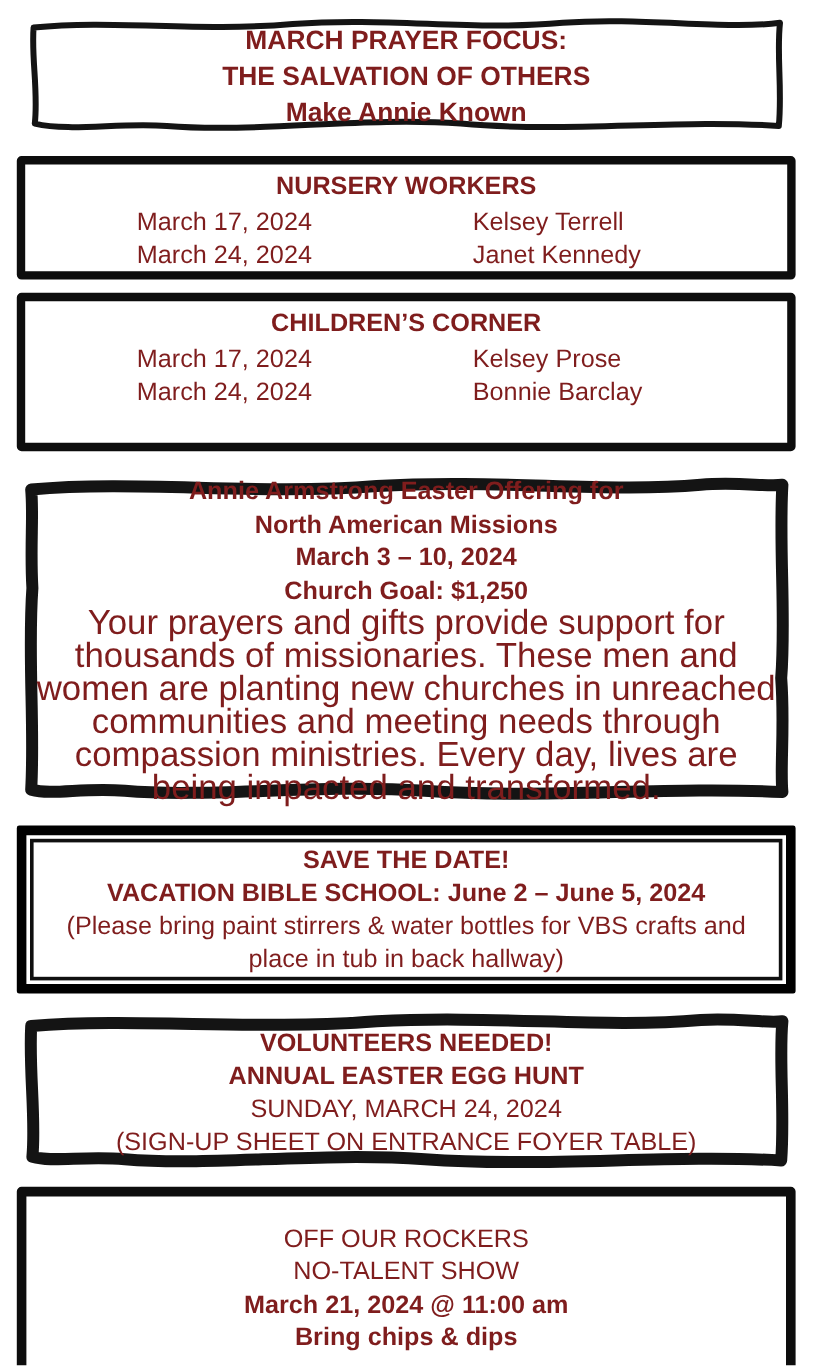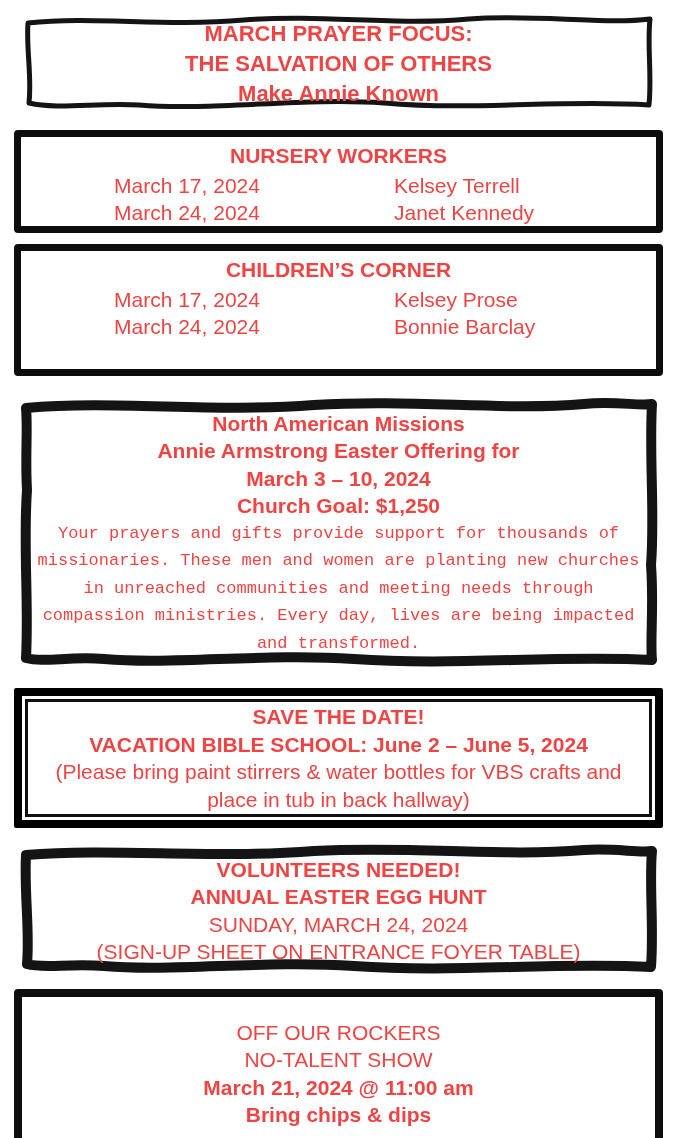--- a/index.html
+++ b/index.html
@@ -5,21 +5,21 @@
   html, body {
     margin: 0;
     padding: 0;
     background: #ffffff;
   }
   .page {
     position: relative;
     width: 678px;
     height: 1138px;
     background: #ffffff;
-    color: #ef4444;
+    color: #7f1d1d;
     font-family: "Liberation Sans", "DejaVu Sans", sans-serif;
     box-sizing: border-box;
     padding: 10px 15px 0 14px;
     overflow: hidden;
   }
   .box {
     position: relative;
     box-sizing: border-box;
     width: 649px;
   }
@@ -84,25 +84,24 @@
   .roster-row {
     display: flex;
     text-align: left;
     font-size: 21px;
     line-height: 27px;
   }
   .roster-date { width: 280px; }
   .roster-name { flex: 1; }
 
   .offering-body {
-    font-size: 17px;
+    font-size: 29px;
     line-height: 27.5px;
     font-weight: 400;
     padding: 0 2px;
-    font-family: Liberation Mono, monospace;
   }
 </style>
 </head>
 <body>
 
 <div class="page">
 
   <section class="box box1">
     <svg class="frame" viewBox="0 0 649 108" preserveAspectRatio="none">
       <path d="M 14 13 C 80 6, 150 17, 230 10 C 310 4, 380 16, 455 9 C 520 4, 590 15, 636 9
@@ -145,22 +144,22 @@
   </section>
 
   <section class="box box4">
     <svg class="frame" viewBox="0 0 649 277" preserveAspectRatio="none">
       <path d="M 12 13 C 100 5, 200 18, 300 10 C 400 4, 490 16, 570 9 C 600 6, 625 11, 638 9
                C 635 60, 641 120, 637 170 C 640 210, 636 245, 638 265
                C 540 260, 440 271, 340 264 C 250 258, 160 270, 90 264 C 55 261, 30 268, 12 263
                C 15 210, 9 150, 13 95 C 11 60, 14 35, 12 13 Z" fill="none" stroke="#141414" stroke-width="10" stroke-linejoin="round" stroke-linecap="round"></path>
     </svg>
     <div class="content">
+      <div class="ln b">Annie Armstrong Easter Offering for</div>
       <div class="ln b">North American Missions</div>
-      <div class="ln b">Annie Armstrong Easter Offering for</div>
       <div class="ln b">March 3 – 10, 2024</div>
       <div class="ln b">Church Goal: $1,250</div>
       <div class="offering-body">Your prayers and gifts provide support for thousands of missionaries. These men and women are planting new churches in unreached communities and meeting needs through compassion ministries. Every day, lives are being impacted and transformed.</div>
     </div>
   </section>
 
   <section class="box box5 double-outer">
     <div class="double-inner">
       <div class="content">
         <div class="ln b">SAVE THE DATE!</div>

